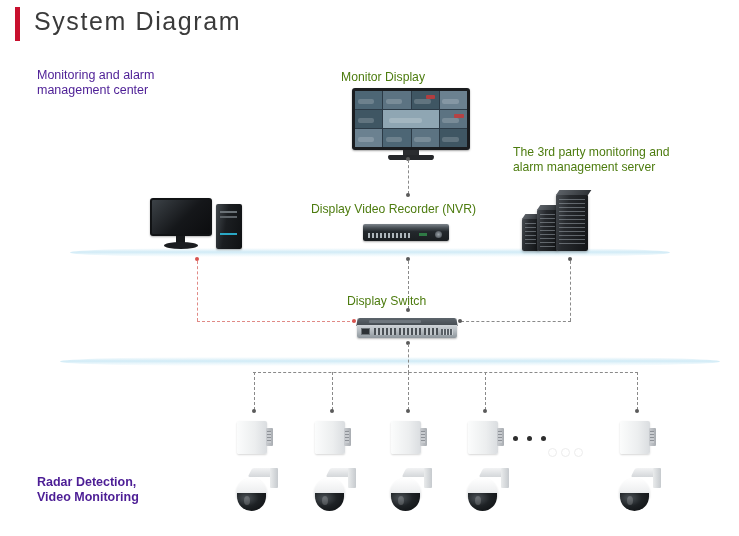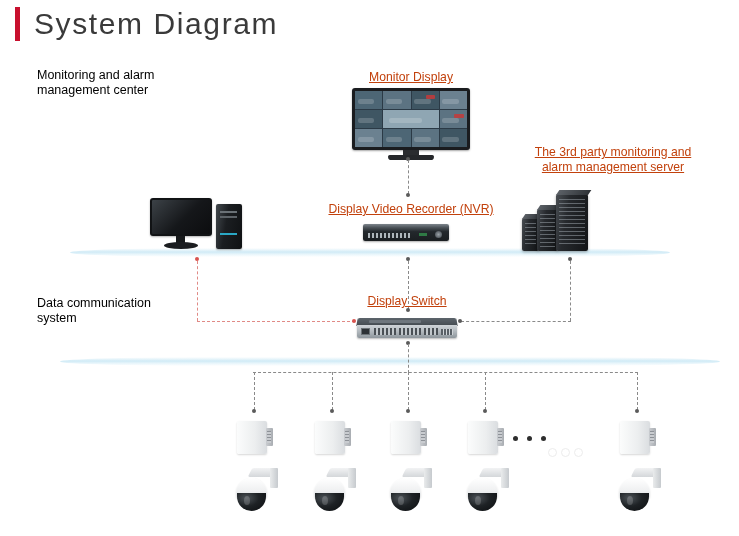--- a/index.html
+++ b/index.html
@@ -18,31 +18,31 @@
   #stage { position: absolute; inset: 0; }
 
   
   .title-bar-accent {
     position: absolute; left: 15px; top: 7px;
     width: 5px; height: 34px;
     background: #c8102e;
   }
   .page-title {
     position: absolute; left: 34px; top: 7px;
-    font-size: 30px;
+    font-size: 25px;
     letter-spacing: 1.6px;
     color: #3a3a3a;
     font-weight: 400;
     white-space: nowrap;
   }
 
   
   .zone-label {
     position: absolute;
-    color: #000000;
+    color: #4c1d95;
     font-size: 12.5px;
     line-height: 15px;
     font-weight: 400;
     white-space: pre-line;
   }
   .zone-label.z1 { left: 37px; top: 68px; }
   .zone-label.z2 { left: 37px; top: 296px; }
   .zone-label.z3 { left: 37px; top: 475px; font-weight: 600; }
 
   
@@ -61,24 +61,23 @@
     border-radius: 50% / 100%;
   }
   .band.b1 { left: 70px; top: 248px; width: 600px; }
   .band.b2 { left: 60px; top: 357px; width: 660px; }
 
   
   .caption {
     position: absolute;
     font-size: 12.2px;
     line-height: 15px;
-    color: #c2410c;
-    text-align: center;
+    color: #4d7c0f;
+    text-align: left;
     white-space: pre-line;
-    text-decoration: underline;
   }
 
   
   .dash-v {
     position: absolute;
     width: 0; border-left: 1px dashed #8a8a8a;
   }
   .dash-h {
     position: absolute;
     height: 0; border-top: 1px dashed #8a8a8a;
@@ -307,22 +306,22 @@
 
   <div class="band b1">
       <div class="inner"></div>
     </div>
   <div class="band b2">
       <div class="inner"></div>
     </div>
 
   <div class="zone-label z1">Monitoring and alarm
 management center</div>
-  <div class="zone-label z2">Data communication
-system</div>
+  <div class="zone-label z3">Radar Detection,
+Video Monitoring</div>
 
   <div class="caption" style="left:341px; top:70px; width:140px;">Monitor Display</div>
   <div class="monitor">
     <div class="screen-frame">
       <div class="grid">
         <div class="cell"></div>
           <div class="cell v2"></div>
           <div class="cell v3 red-acc"></div>
           <div class="cell v4"></div>
         <div class="cell v3"></div>

